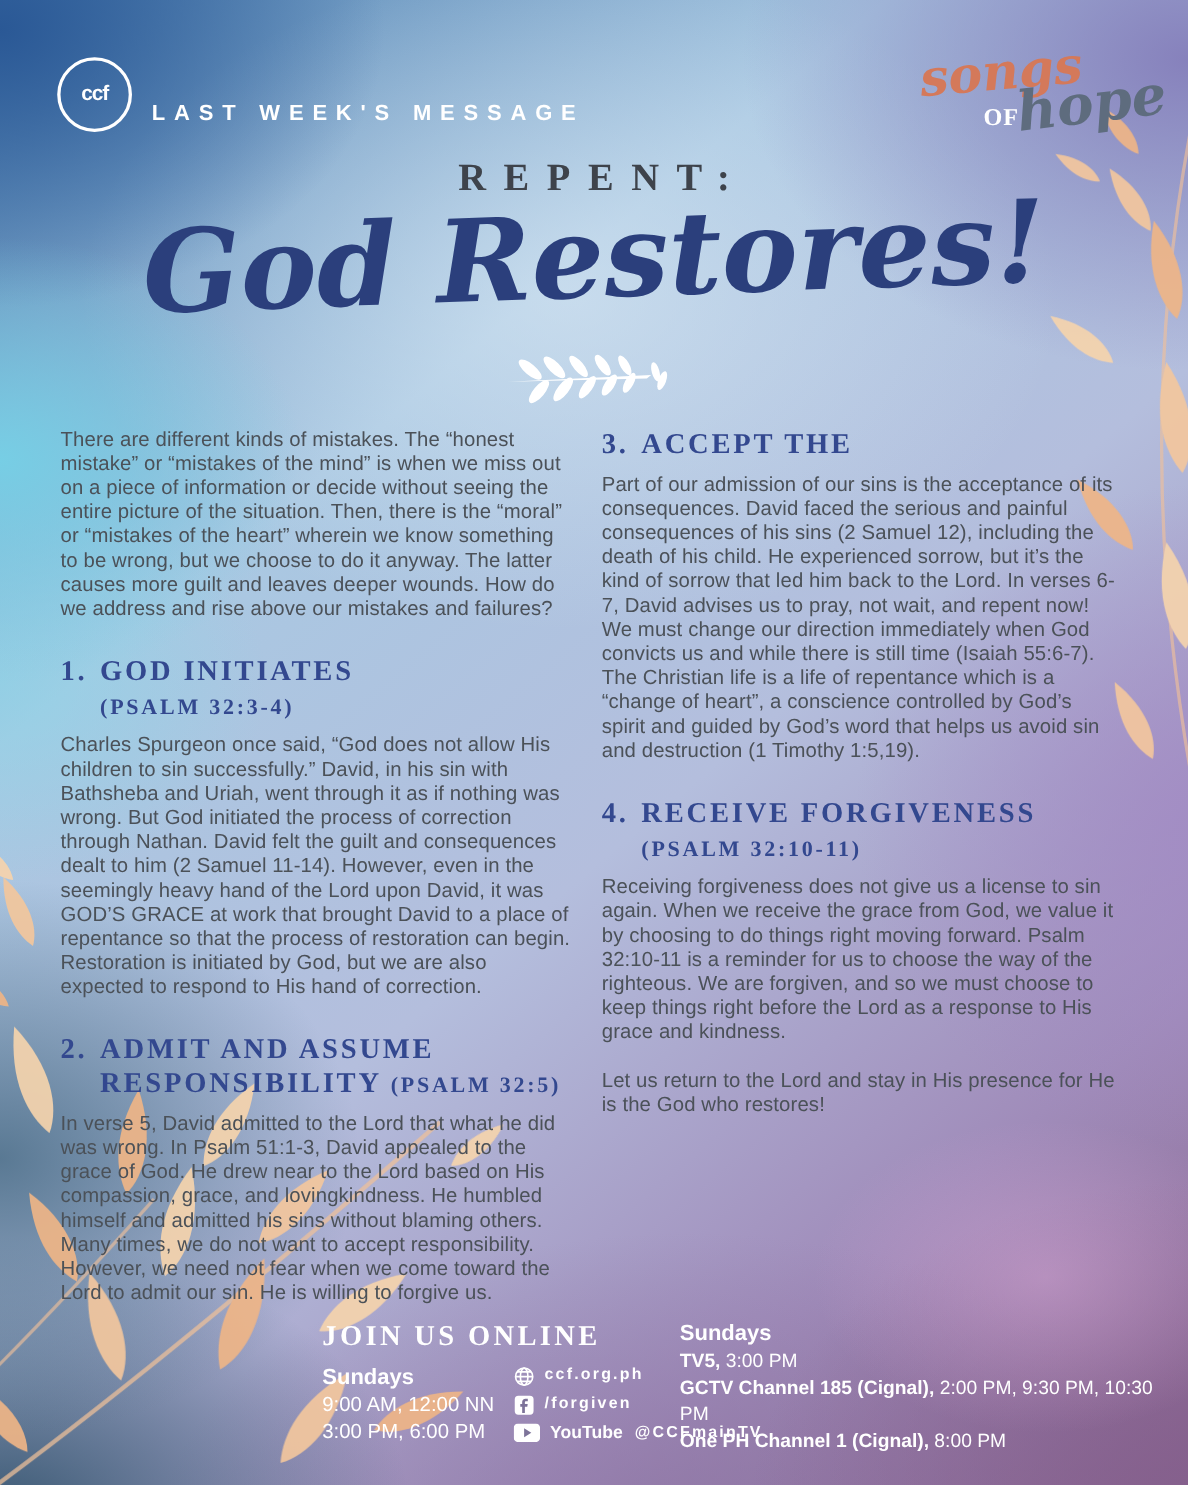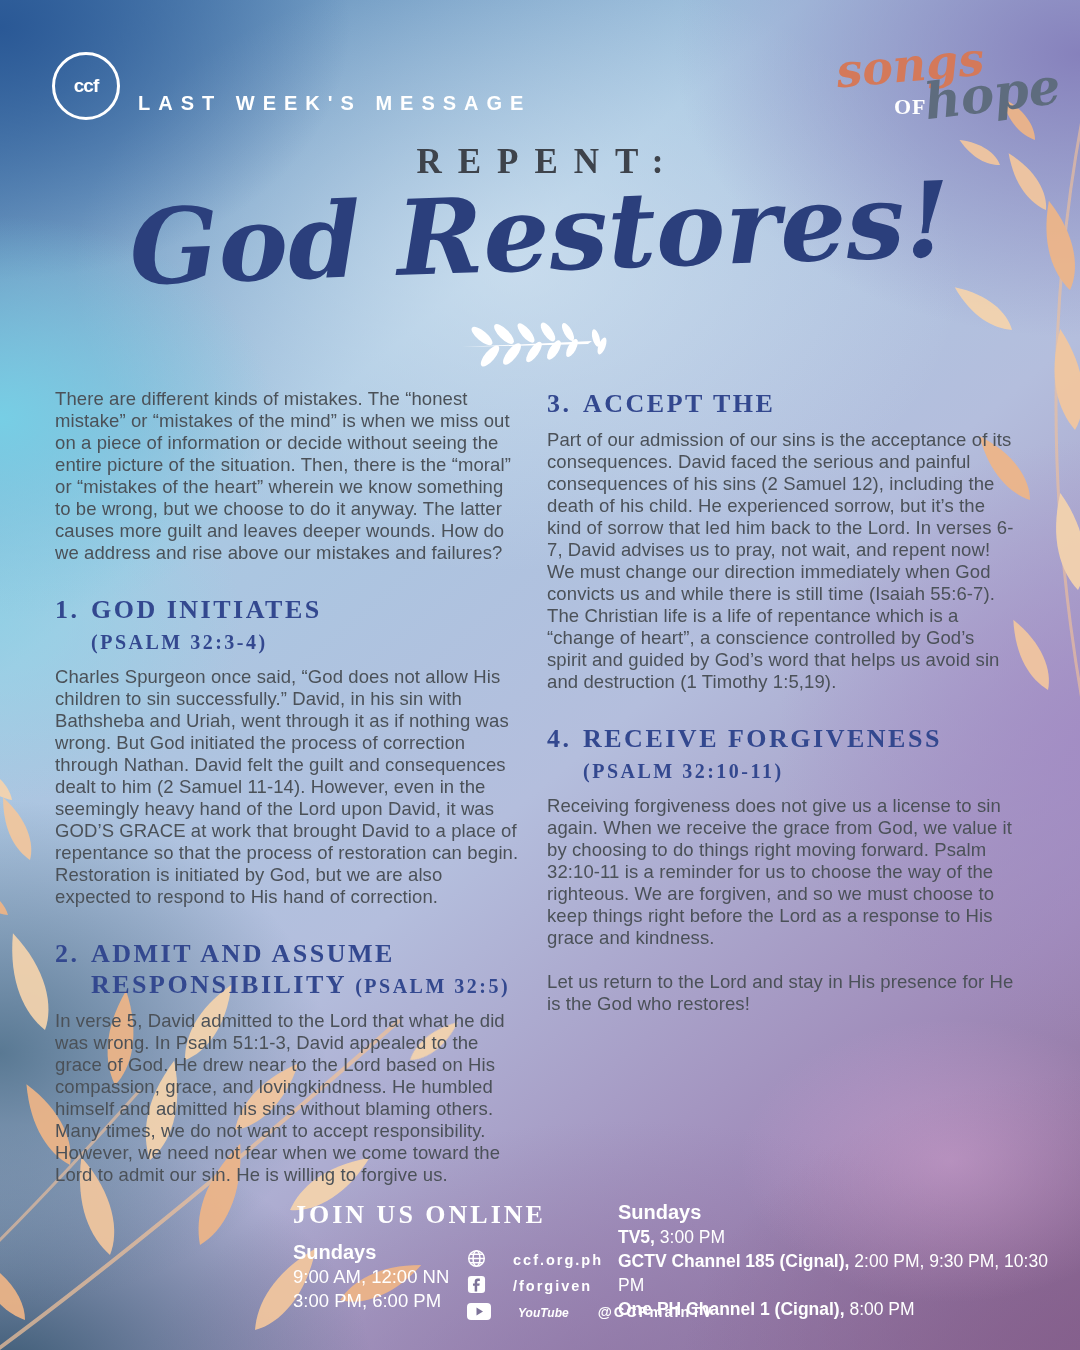--- a/index.html
+++ b/index.html
@@ -63,23 +63,23 @@
   
   .f-online { position:absolute; left:271px; top:1200px; color:#fff;margin-left:22px; }
   .f-broadcast { position:absolute; left:618px; top:1200px; width:440px; color:#fff; }
   .f-head { margin:0 0 10px 0; font-family:"Liberation Serif", serif; font-weight:bold;
     font-size:26px; letter-spacing:3px; }
   .f-cols { display:flex; gap:16px; }
   .f-times { width:158px; }
   .f-day { font-weight:bold; font-size:20px; line-height:25px; }
   .f-times .f-time { font-size:18.5px; line-height:24px; }
   .f-links { padding-top:2px; }
-  .f-link { display:flex; align-items:flex-end; gap:27px; height:26px; font-size:14.5px;
+  .f-link { display:flex; align-items:flex-start; gap:9px; height:26px; font-size:14.5px;
     letter-spacing:2px; font-weight:bold; color:#fff; cursor:pointer; }
-  .yt-word { font-size:12px; letter-spacing:0; margin-right:2px;font-style:italic; }
+  .yt-word { font-size:16px; letter-spacing:0; margin-right:2px; }
   .f-line { font-size:17.5px; line-height:24px; }
   .f-line b { font-weight:bold; }
 </style>
 </head>
 <body>
 
 <div class="page">
 
   <svg class="leaves" width="1080" height="1350" viewBox="0 0 1080 1350">
     <defs>

